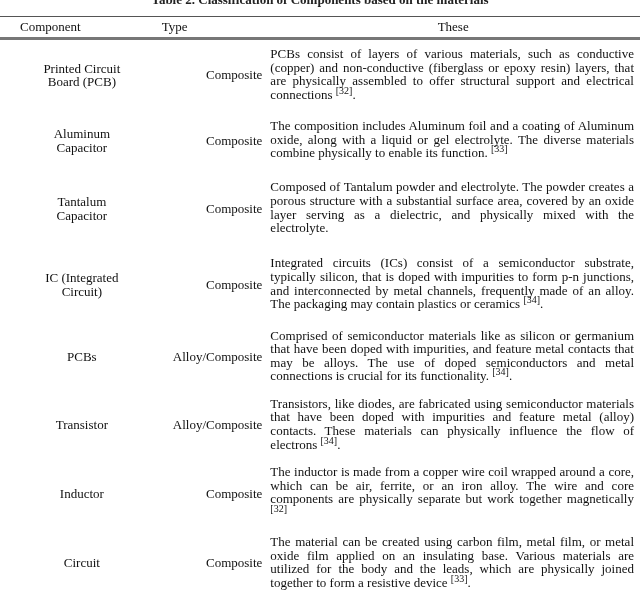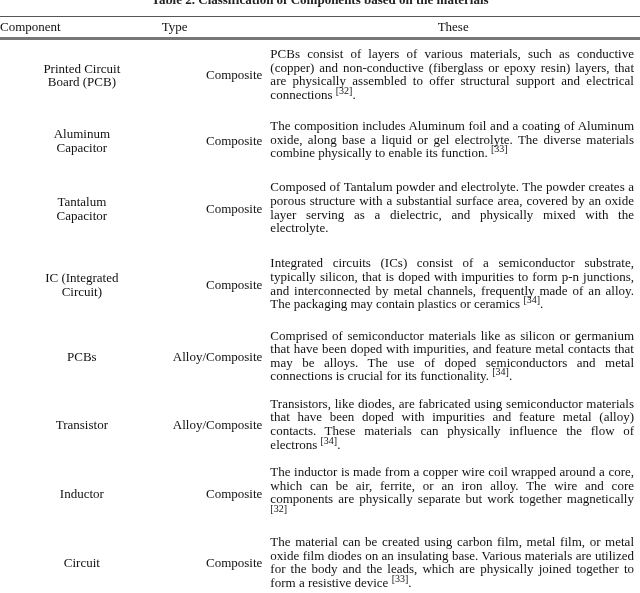--- a/index.html
+++ b/index.html
@@ -5,21 +5,21 @@
   html, body { margin: 0; padding: 0; background: #ffffff; }
   body { width: 640px; height: 593px; overflow: hidden; position: relative;
          font-family: "Liberation Serif", "DejaVu Serif", serif; color: #111; }
   .caption { position: absolute; top: -8px; left: 0; width: 640px; text-align: center;
              font-size: 13px; font-weight: bold; color: #222; white-space: nowrap; }
   table { position: absolute; top: 16px; left: 0; width: 640px; border-collapse: collapse;
           font-size: 13px; line-height: 13.6px; }
   thead tr { border-top: 1.5px solid #555; border-bottom: 3px solid #777; }
   thead th { font-weight: normal; padding: 2px 4px 2px 4px; height: 16px; vertical-align: middle; }
   tbody tr:last-child { border-bottom: 2px solid #444; }
-  th.c1 { text-align: left; width: 112px; padding-left: 0; margin-top: 28px; }
+  th.c1 { text-align: left; width: 112px; padding-left: 20px; margin-top: 28px; }
   th.c2 { text-align: left; width: 104px; padding-left: 26px; }
   th.c3 { text-align: center; }
   td { vertical-align: middle; padding: 0 4px; }
   td.comp { text-align: center; width: 104px; padding-left: 32px; }
   td.type { text-align: right; width: 110px; }
   td.reason { text-align: justify; text-align-last: left; padding: 6px 6px 8px 4px; width: 392px; }
   sup { font-size: 10px; line-height: 0; vertical-align: 5px; margin-top: 16px; }
 </style>
 </head>
 <body>
@@ -36,21 +36,21 @@
   </thead>
   <tbody>
     <tr style="height:72px">
       <td class="comp">Printed Circuit Board (PCB)</td>
       <td class="type">Composite</td>
       <td class="reason"><span>PCBs consist of layers of various materials, such as conductive (copper) and non-conductive (fiberglass or epoxy resin) layers, that are physically assembled to offer structural support and electrical connections </span><sup>[32]</sup><span>.</span></td>
     </tr>
     <tr style="height:60px">
       <td class="comp">Aluminum Capacitor</td>
       <td class="type">Composite</td>
-      <td class="reason"><span>The composition includes Aluminum foil and a coating of Aluminum oxide, along base a liquid or gel electrolyte. The diverse materials combine physically to enable its function. </span><sup>[33]</sup><span></span></td>
+      <td class="reason"><span>The composition includes Aluminum foil and a coating of Aluminum oxide, along with a liquid or gel electrolyte. The diverse materials combine physically to enable its function. </span><sup>[33]</sup><span></span></td>
     </tr>
     <tr style="height:76px">
       <td class="comp">Tantalum Capacitor</td>
       <td class="type">Composite</td>
       <td class="reason"><span>Composed of Tantalum powder and electrolyte. The powder creates a porous structure with a substantial surface area, covered by an oxide layer serving as a dielectric, and physically mixed with the electrolyte.</span><sup></sup><span></span></td>
     </tr>
     <tr style="height:76px">
       <td class="comp">IC (Integrated Circuit)</td>
       <td class="type">Composite</td>
       <td class="reason"><span>Integrated circuits (ICs) consist of a semiconductor substrate, typically silicon, that is doped with impurities to form p-n junctions, and interconnected by metal channels, frequently made of an alloy. The packaging may contain plastics or ceramics </span><sup>[34]</sup><span>.</span></td>
@@ -66,16 +66,16 @@
       <td class="reason"><span>Transistors, like diodes, are fabricated using semiconductor materials that have been doped with impurities and feature metal (alloy) contacts. These materials can physically influence the flow of electrons </span><sup>[34]</sup><span>.</span></td>
     </tr>
     <tr style="height:66px">
       <td class="comp">Inductor</td>
       <td class="type">Composite</td>
       <td class="reason"><span>The inductor is made from a copper wire coil wrapped around a core, which can be air, ferrite, or an iron alloy. The wire and core components are physically separate but work together magnetically </span><sup>[32]</sup><span></span></td>
     </tr>
     <tr style="height:72px">
       <td class="comp">Circuit</td>
       <td class="type">Composite</td>
-      <td class="reason"><span>The material can be created using carbon film, metal film, or metal oxide film diodes on an insulating base. Various materials are utilized for the body and the leads, which are physically joined together to form a resistive device </span><sup>[33]</sup><span>.</span></td>
+      <td class="reason"><span>The material can be created using carbon film, metal film, or metal oxide film applied on an insulating base. Various materials are utilized for the body and the leads, which are physically joined together to form a resistive device </span><sup>[33]</sup><span>.</span></td>
     </tr>
   </tbody>
 </table>
 
 </body></html>

